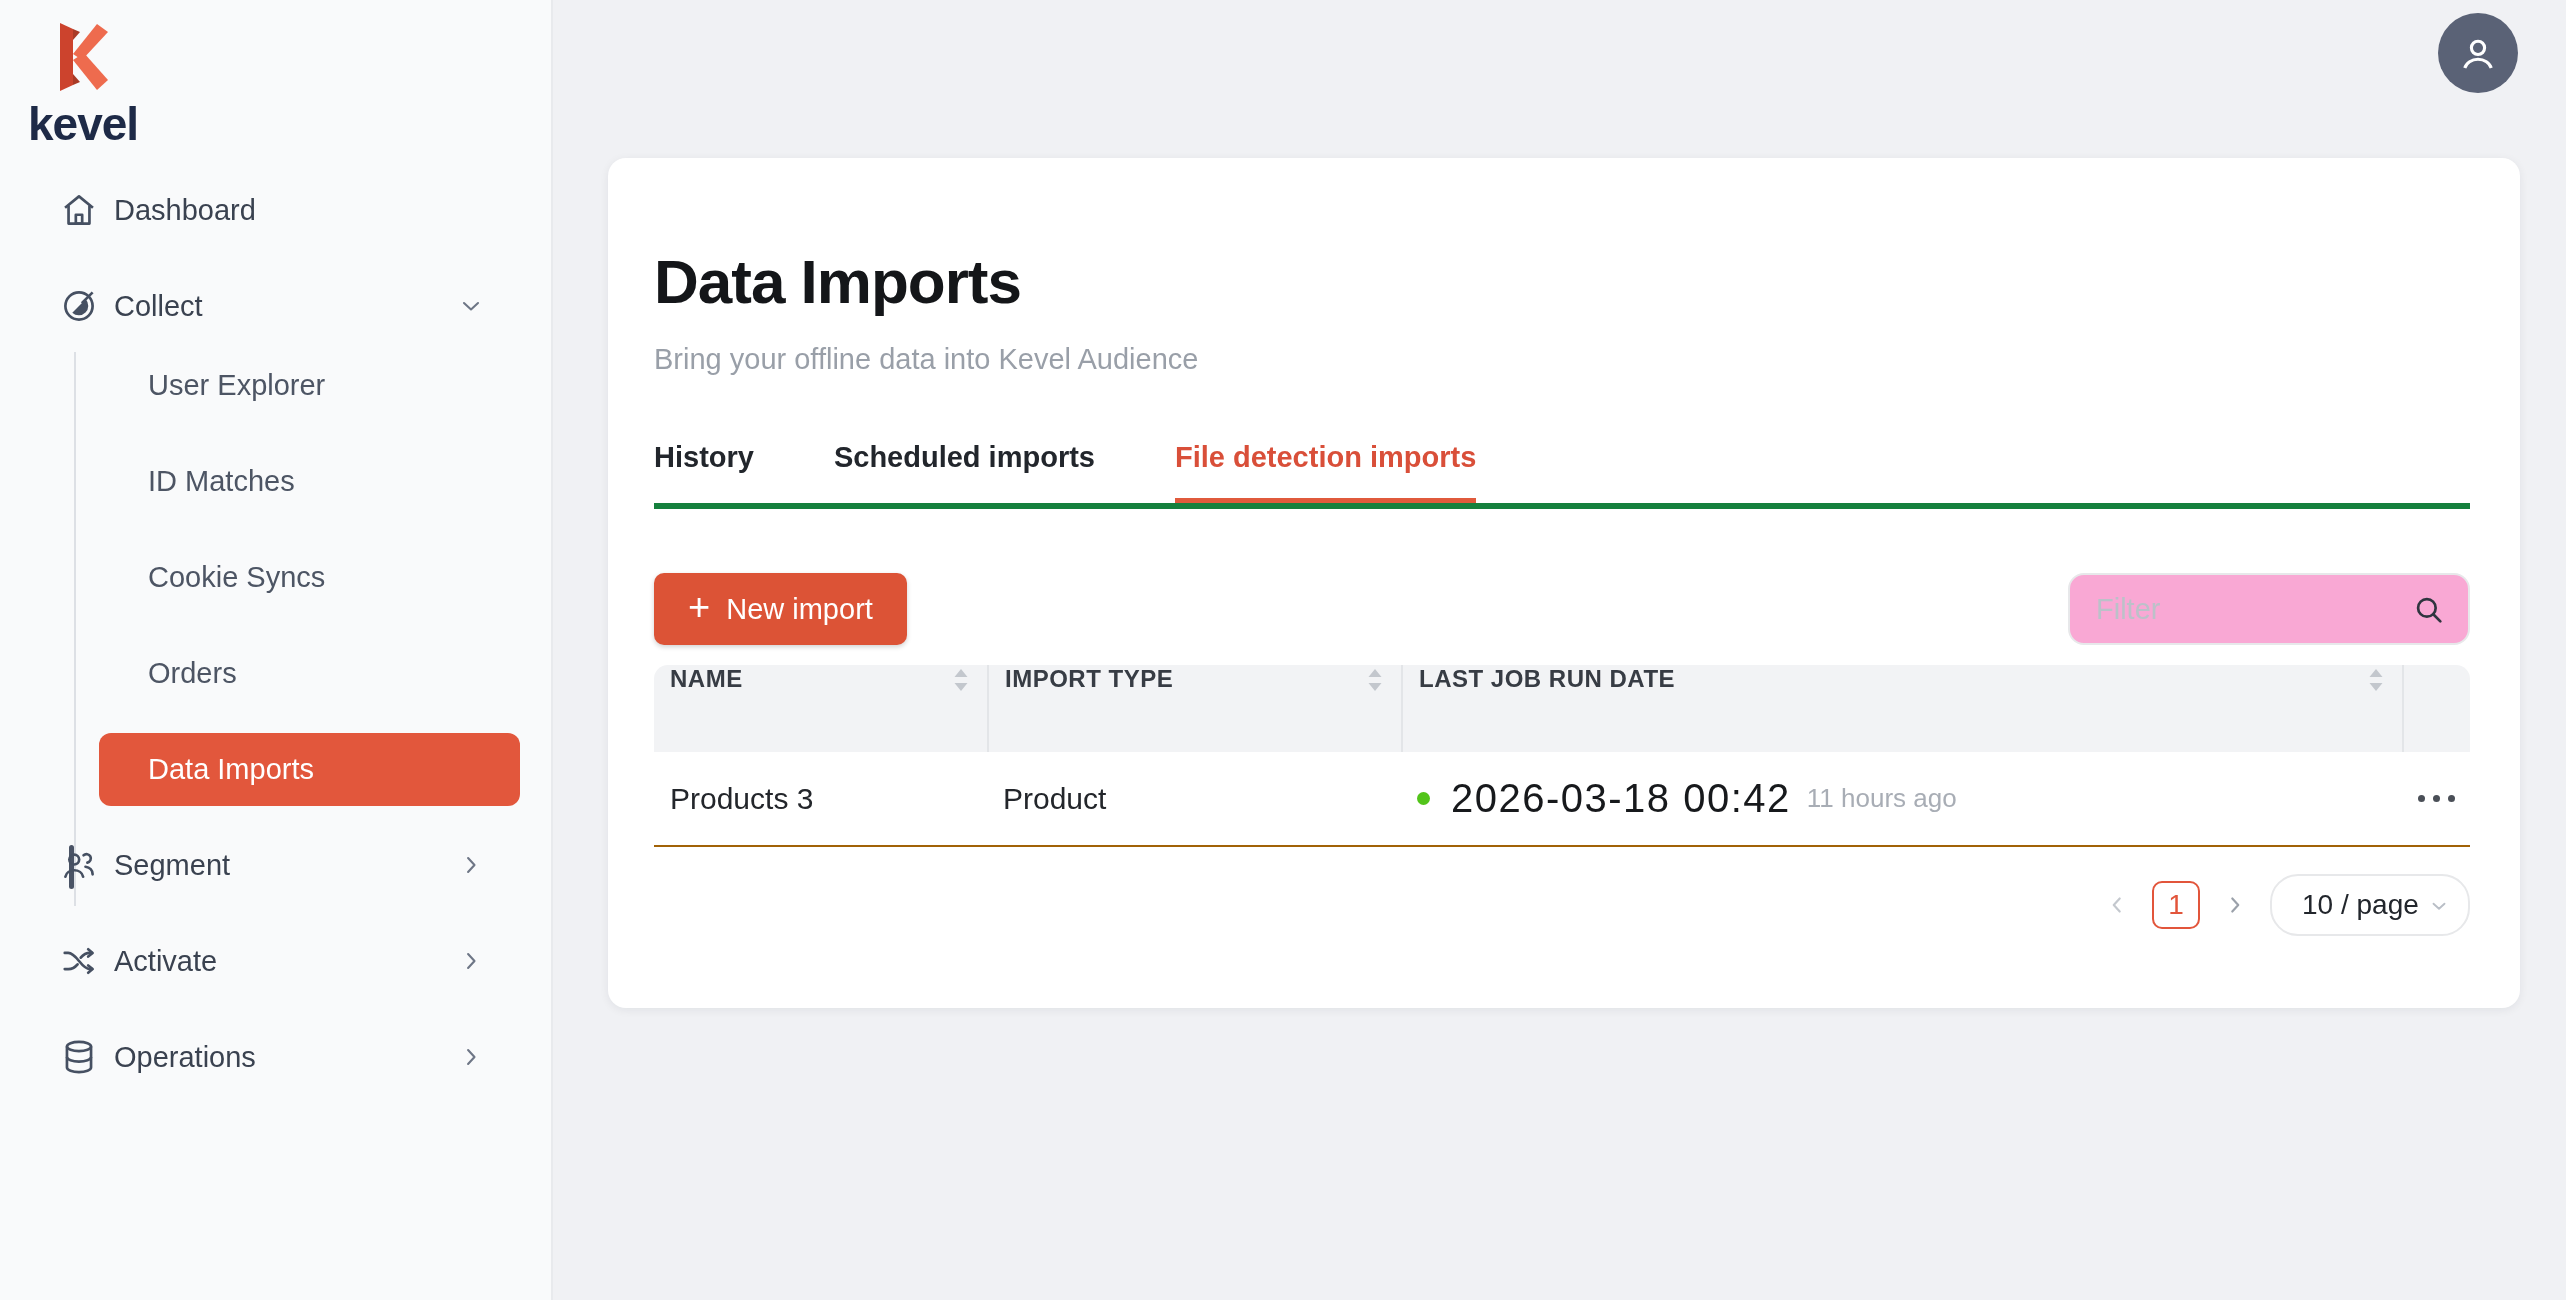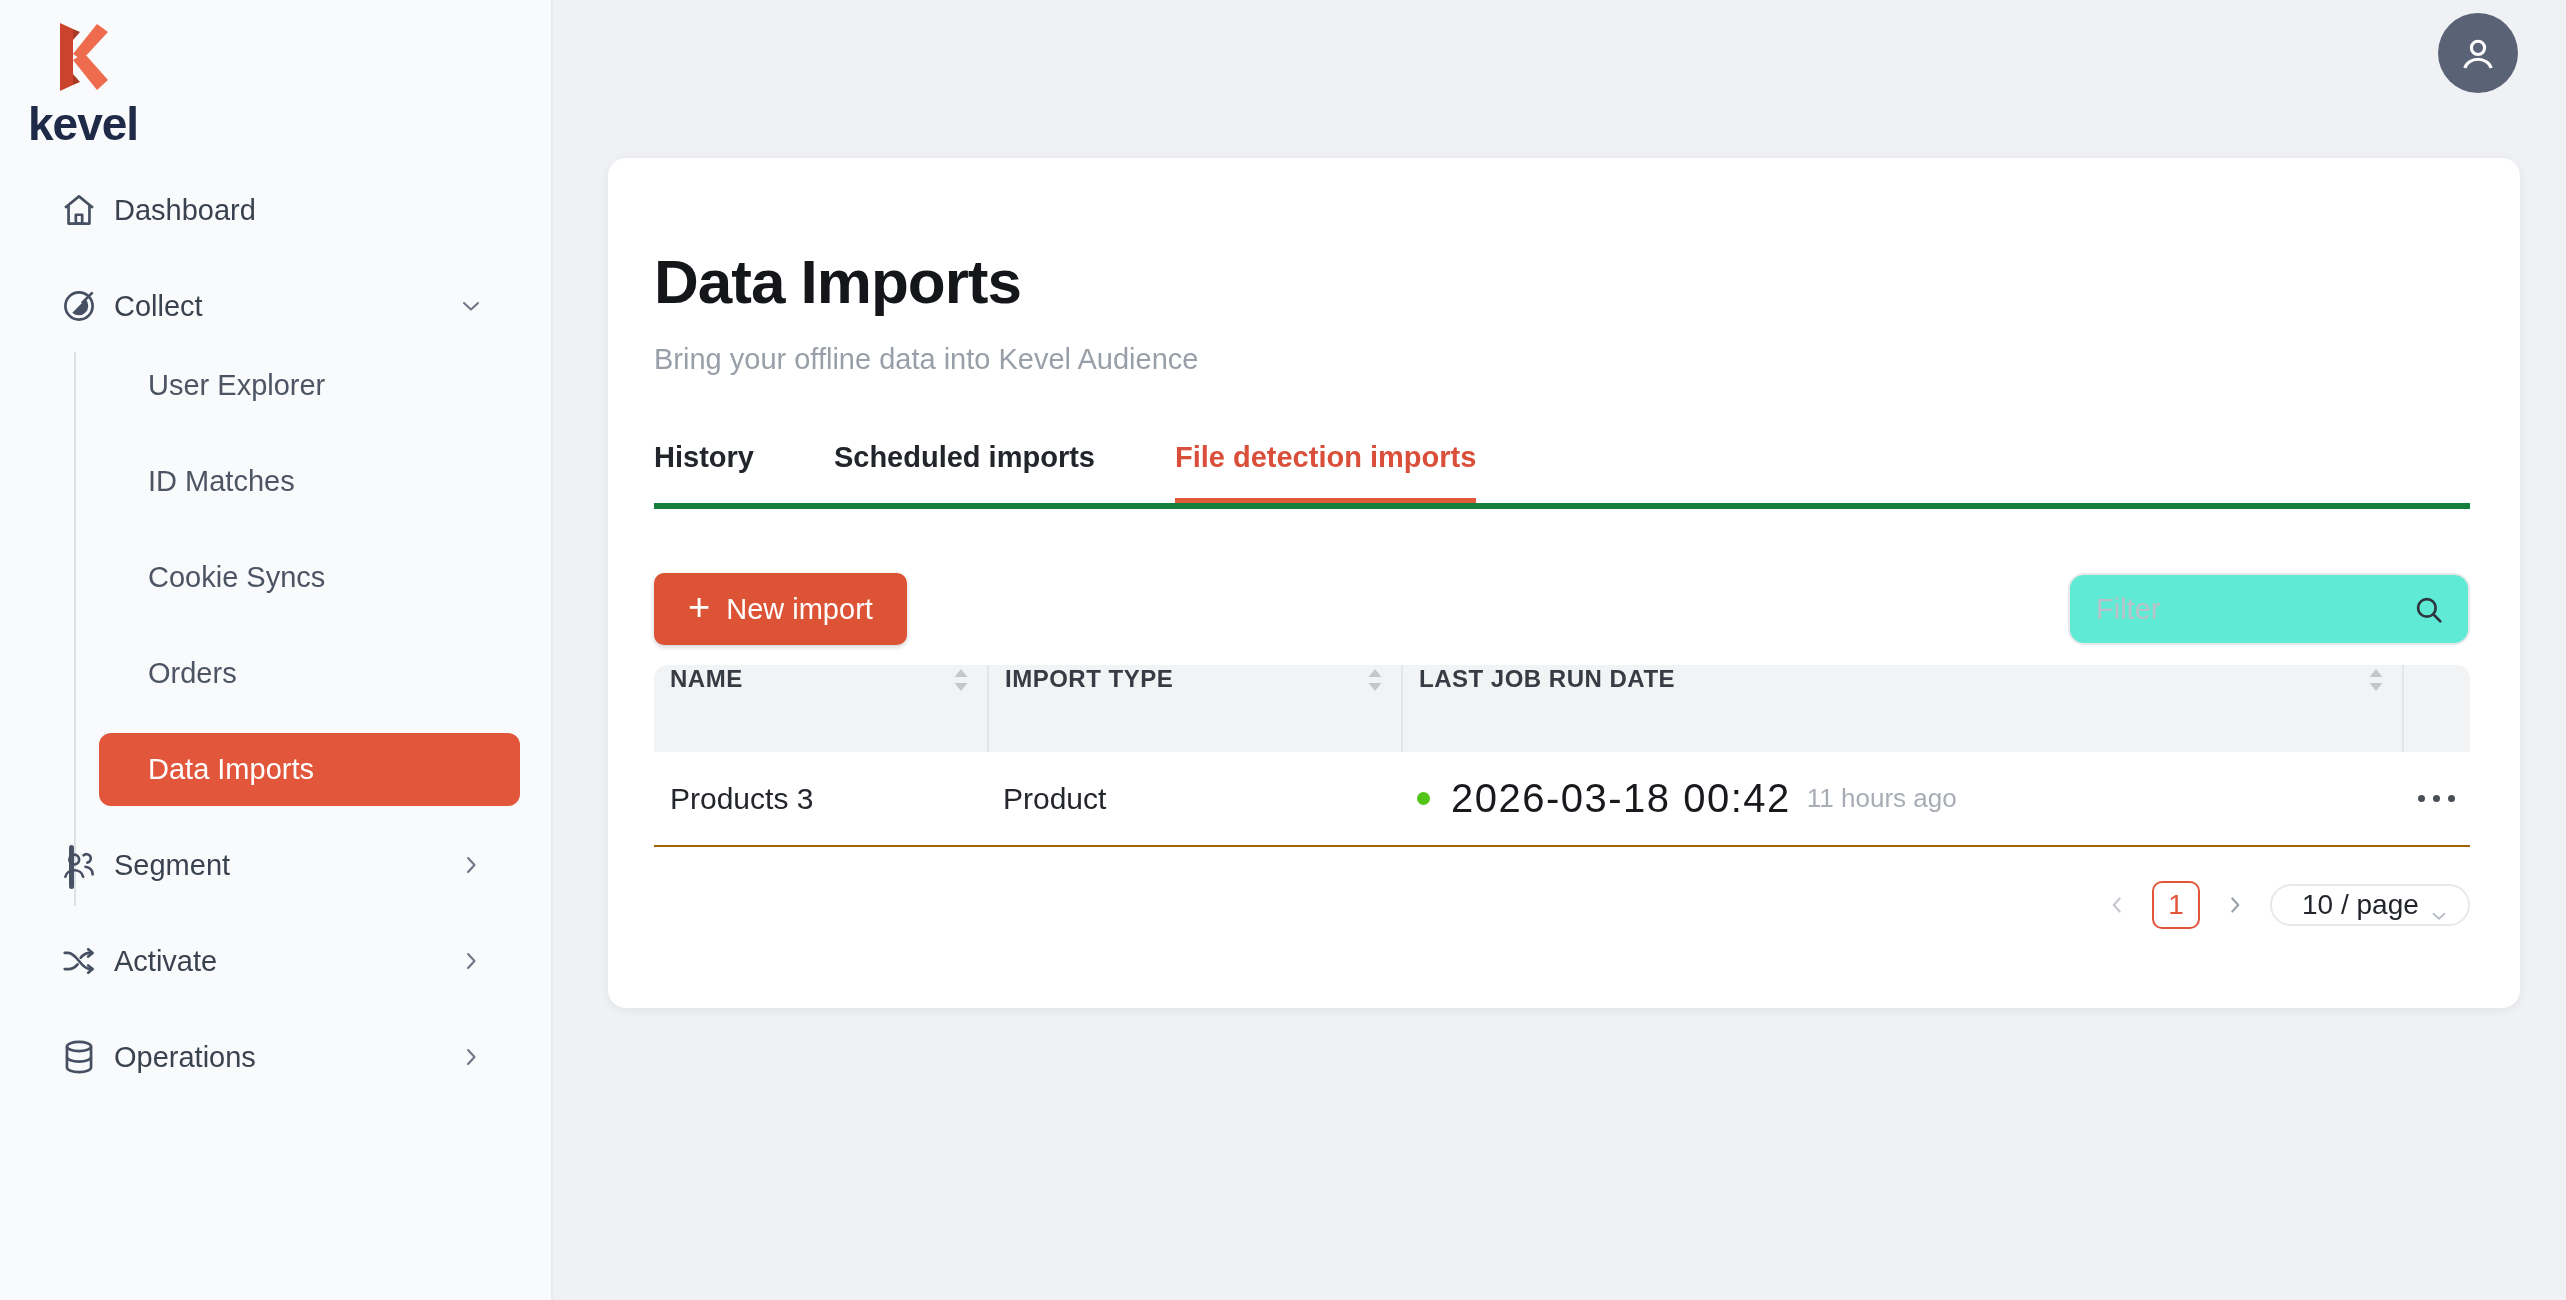--- a/index.html
+++ b/index.html
@@ -51,21 +51,21 @@
   .tab{font-size:29px;font-weight:700;color:#22262c;padding-bottom:24px;border-bottom:5px solid transparent;cursor:pointer;}
   .tab.active{color:#d94f39;border-bottom-color:#e05a3c;}
   .toolbar{position:absolute;left:46px;right:50px;top:415px;height:72px;}
   .btn-primary{
     display:inline-flex;align-items:center;gap:16px;height:72px;padding:0 34px;
     background:#dc5336;border:none;border-radius:10px;cursor:pointer;
     box-shadow:0 2px 5px rgba(0,0,0,.18);
     color:#ffffff;font-size:29px;font-family:inherit;
   }
   .btn-plus{font-size:38px;font-weight:400;line-height:1;margin-top:-4px;}
-  .filter-box{position:absolute;right:0;top:0;width:402px;height:72px;background:#5eead4;border:2px solid #e7e8ea;border-radius:16px;box-sizing:border-box;padding-left:35px;}
+  .filter-box{position:absolute;right:0;top:0;width:402px;height:72px;background:#f9a8d4;border:2px solid #e7e8ea;border-radius:16px;box-sizing:border-box;padding-left:35px;}
   .filter-box input{
     position:absolute;left:0;top:0;width:100%;height:100%;border:none;outline:none;background:transparent;
     padding:0 70px 0 26px;box-sizing:border-box;font-size:29px;color:#333;font-family:inherit;
   }
   .filter-box input::placeholder{color:#bcc1c9;}
   .filter-box .search-ic{position:absolute;right:22px;top:18px;cursor:pointer;}
   .table{position:absolute;left:46px;right:50px;top:507px;}
   .thead{
     display:grid;grid-template-columns:333px 414px 1fr 68px;
     background:#f2f3f5;border-radius:14px 14px 0 0;height:87px;
@@ -86,21 +86,21 @@
   .ellipsis-btn{border:none;background:none;display:flex;gap:8px;align-items:center;cursor:pointer;padding:10px;}
   .ellipsis-btn i{width:7px;height:7px;border-radius:50%;background:#4a4f57;display:block;}
   .pagination{position:absolute;right:50px;top:722px;display:flex;align-items:center;gap:20px;height:50px;}
   .pg-arrow{width:30px;height:30px;display:flex;align-items:center;justify-content:center;cursor:pointer;}
   .pg-current{
     width:48px;height:48px;border:2px solid #e2553b;border-radius:10px;box-sizing:border-box;
     display:flex;align-items:center;justify-content:center;
     color:#e2553b;font-size:28px;cursor:pointer;background:#fff;
   }
   .page-size{
-    position:relative;width:200px;height:42px;border:2px solid #e7e8ea;border-radius:28px;box-sizing:border-box;
+    position:relative;width:200px;height:62px;border:2px solid #e7e8ea;border-radius:28px;box-sizing:border-box;
     background:#fff;display:flex;align-items:center;cursor:pointer;
   }
   .page-size span{margin-left:30px;font-size:28px;color:#22262c;}
   .page-size .chev-dn{position:absolute;right:18px;top:16px;}
 </style>
 </head>
 <body>
 
 <aside class="sidebar">
   <div class="logo">

